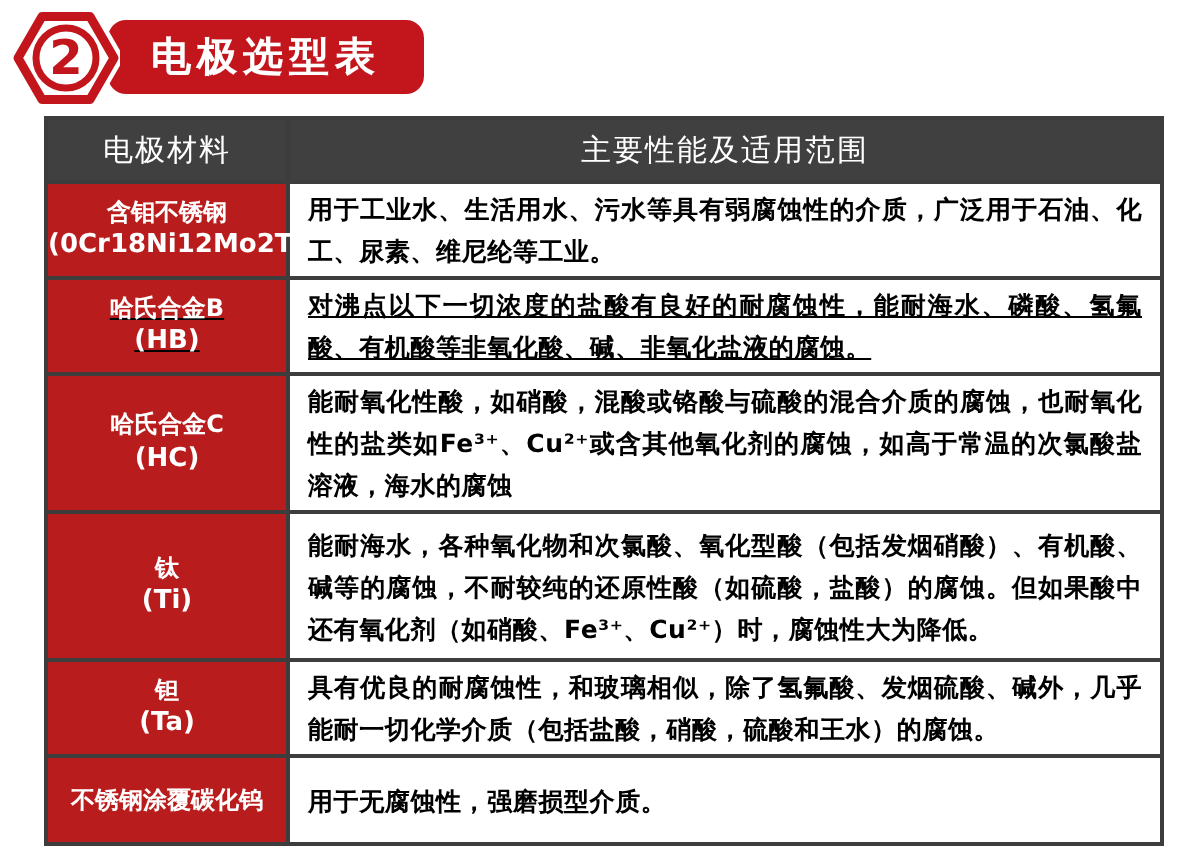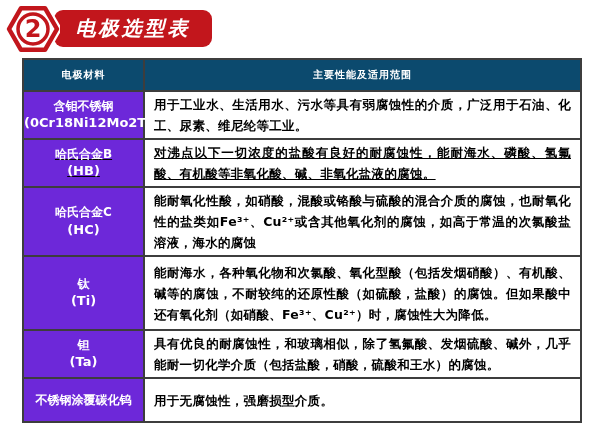--- a/index.html
+++ b/index.html
@@ -14,35 +14,35 @@
   .hex-badge { position: absolute; left: 6px; top: 2px; z-index: 2; }
   .hex-badge text {
     font-family: "DejaVu Sans", "Liberation Sans", sans-serif;
     font-weight: bold; font-size: 24px; fill: #c2161c;
   }
   .title-pill {
     position: absolute; left: 54px; top: 10px; z-index: 1;
     width: 158px; height: 37px;
     background: #c2161c; border-radius: 9px;
     display: flex; align-items: center; justify-content: center;
-    color: #ffffff; font-weight: bold; font-size: 20px; letter-spacing: 3px; font-style: italic;
+    color: #ffffff; font-weight: bold; font-size: 20px; letter-spacing: 3px;
   }
   table.spec-table {
     position: absolute; left: 22px; top: 58px;
     width: 560px; border-collapse: collapse; table-layout: fixed;
   }
   .spec-table th, .spec-table td { border: 2px solid #3d3d3d; }
   .spec-table col.c-mat { width: 121px; }
   .spec-table th {
-    background: #0c4a6e; color: #ffffff;
-    font-size: 10px; font-weight: bold; height: 28px;
+    background: #404040; color: #ffffff;
+    font-size: 15px; font-weight: normal; height: 28px;
     letter-spacing: 1px;
   }
   td.mat {
-    background: #6d28d9; color: #ffffff;
+    background: #b91c1c; color: #ffffff;
     text-align: center; vertical-align: middle;
     font-weight: bold; font-size: 12px; line-height: 1.4;
     padding: 1px 0;
   }
   td.mat .grade { font-size: 13px; }
   td.desc {
     background: #ffffff; color: #000000;
     font-weight: bold; font-size: 12.5px; line-height: 21px;
     padding: 2px 9px; vertical-align: middle;
     text-align: justify; letter-spacing: 0.3px;

